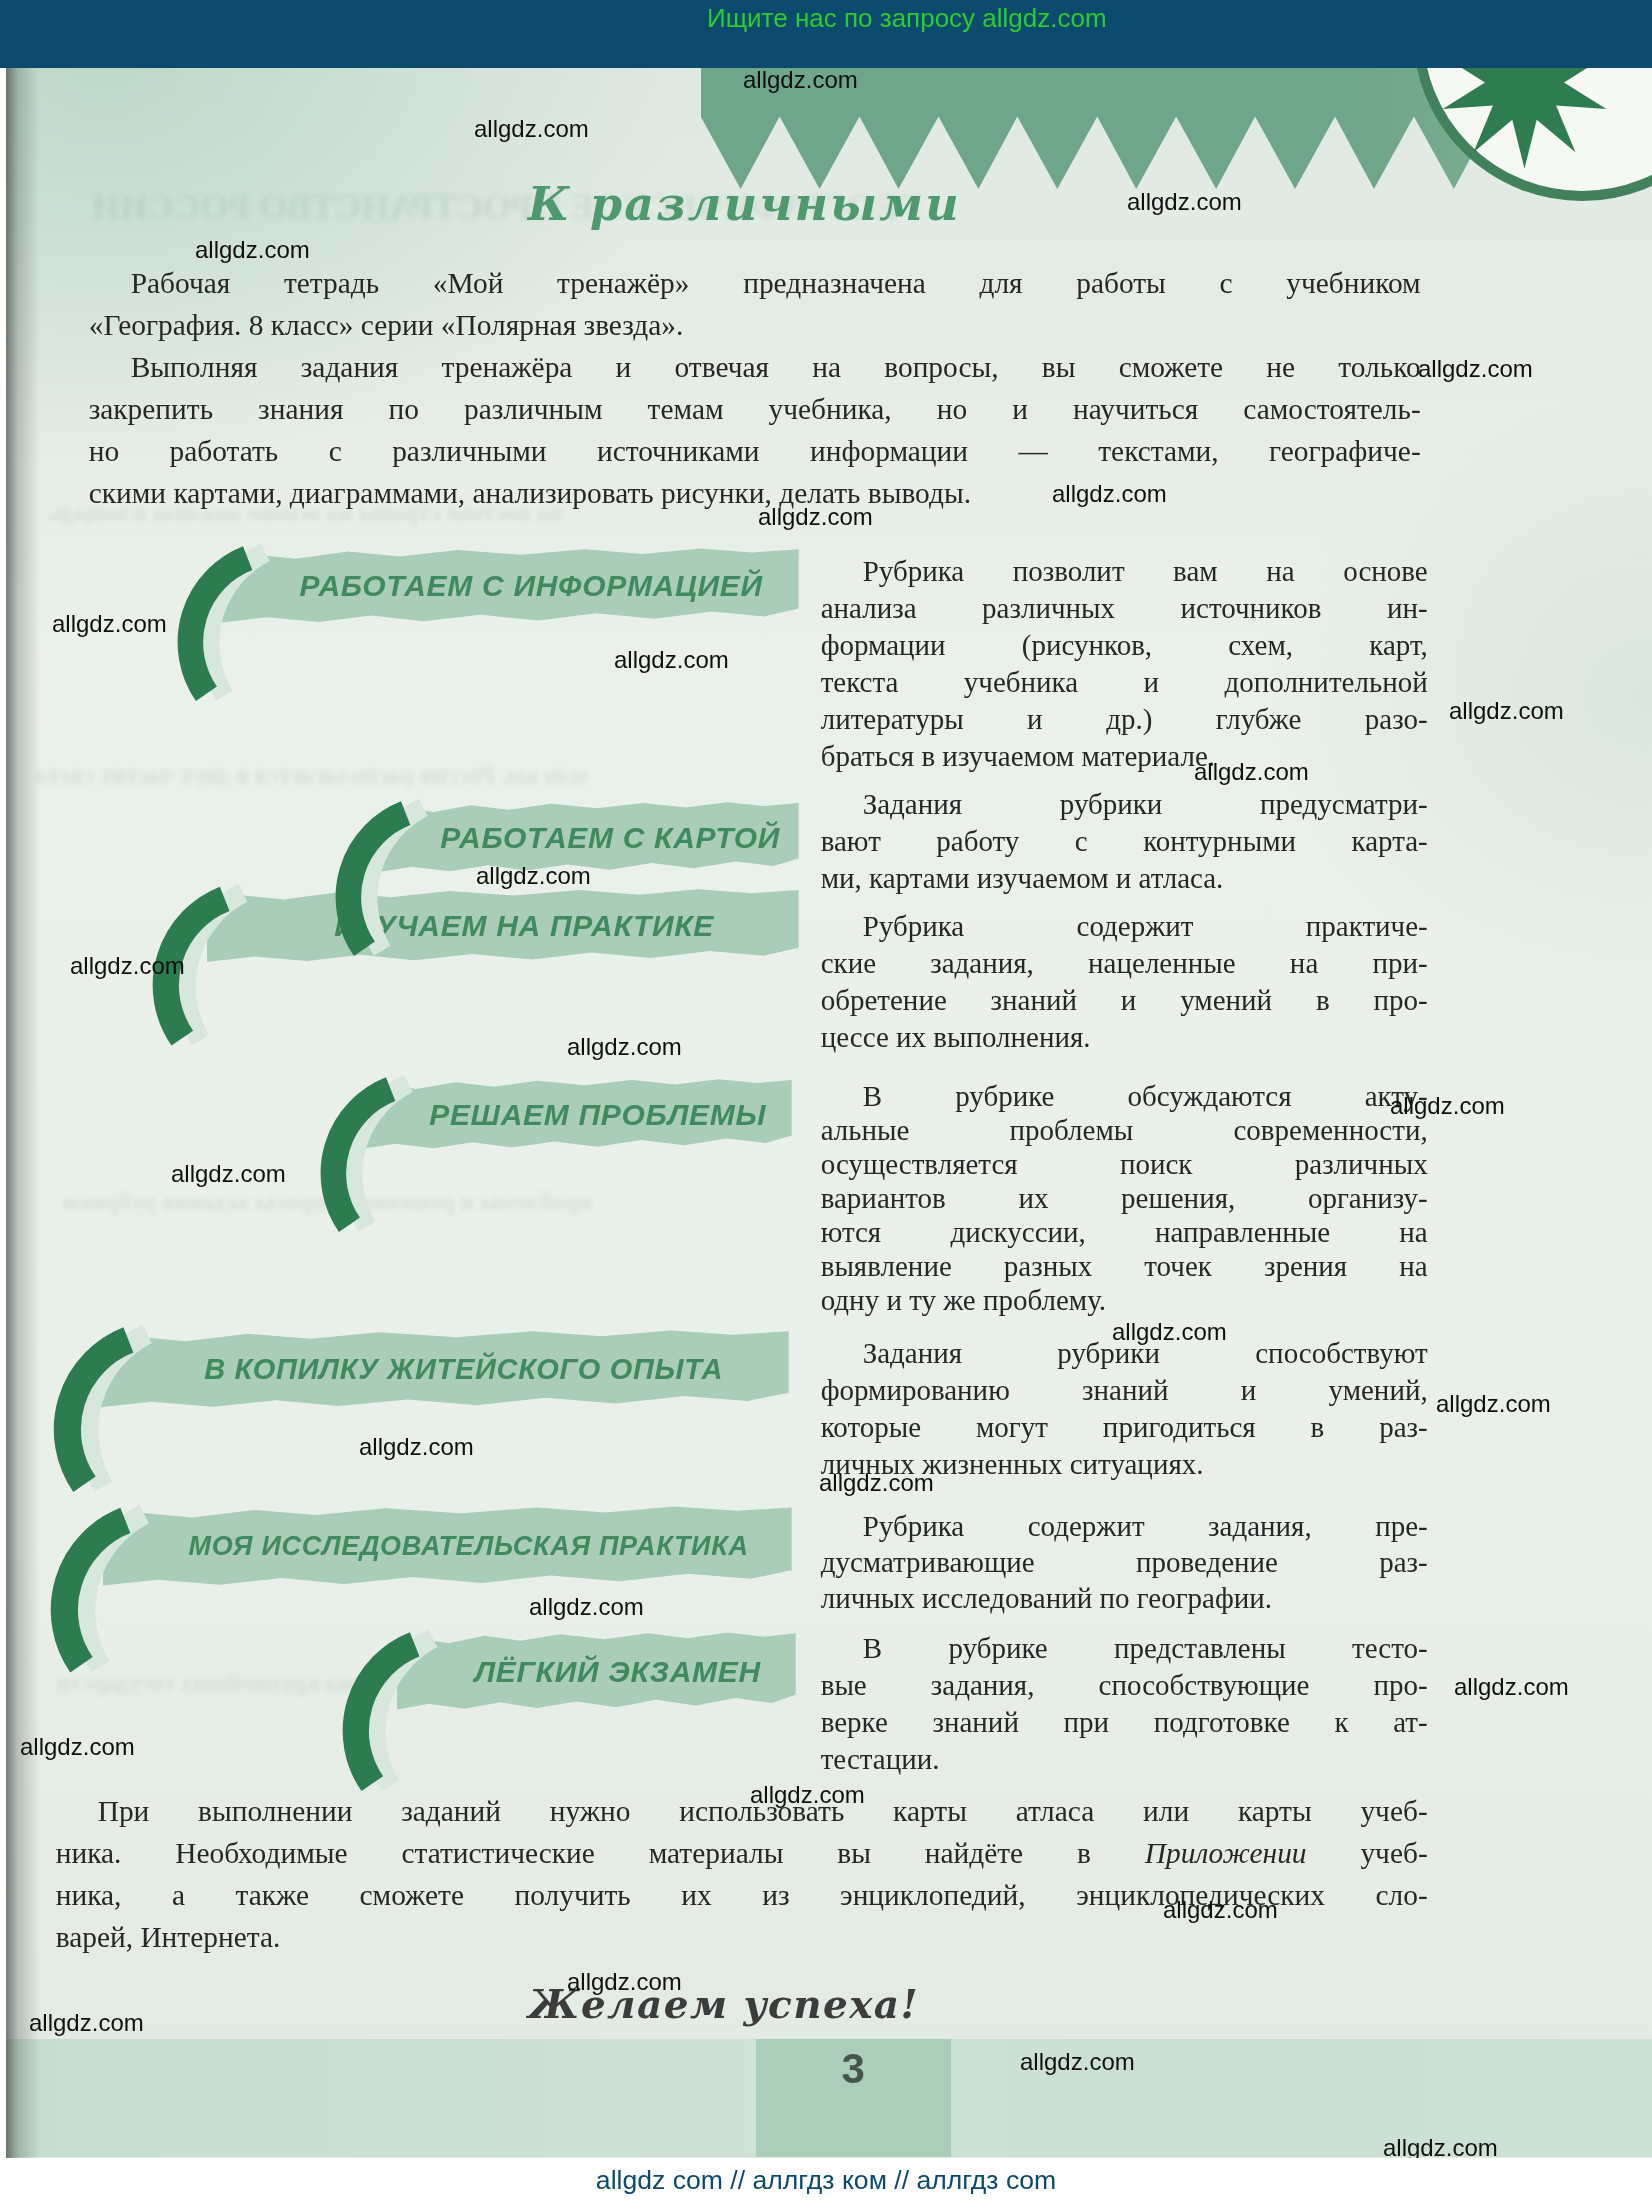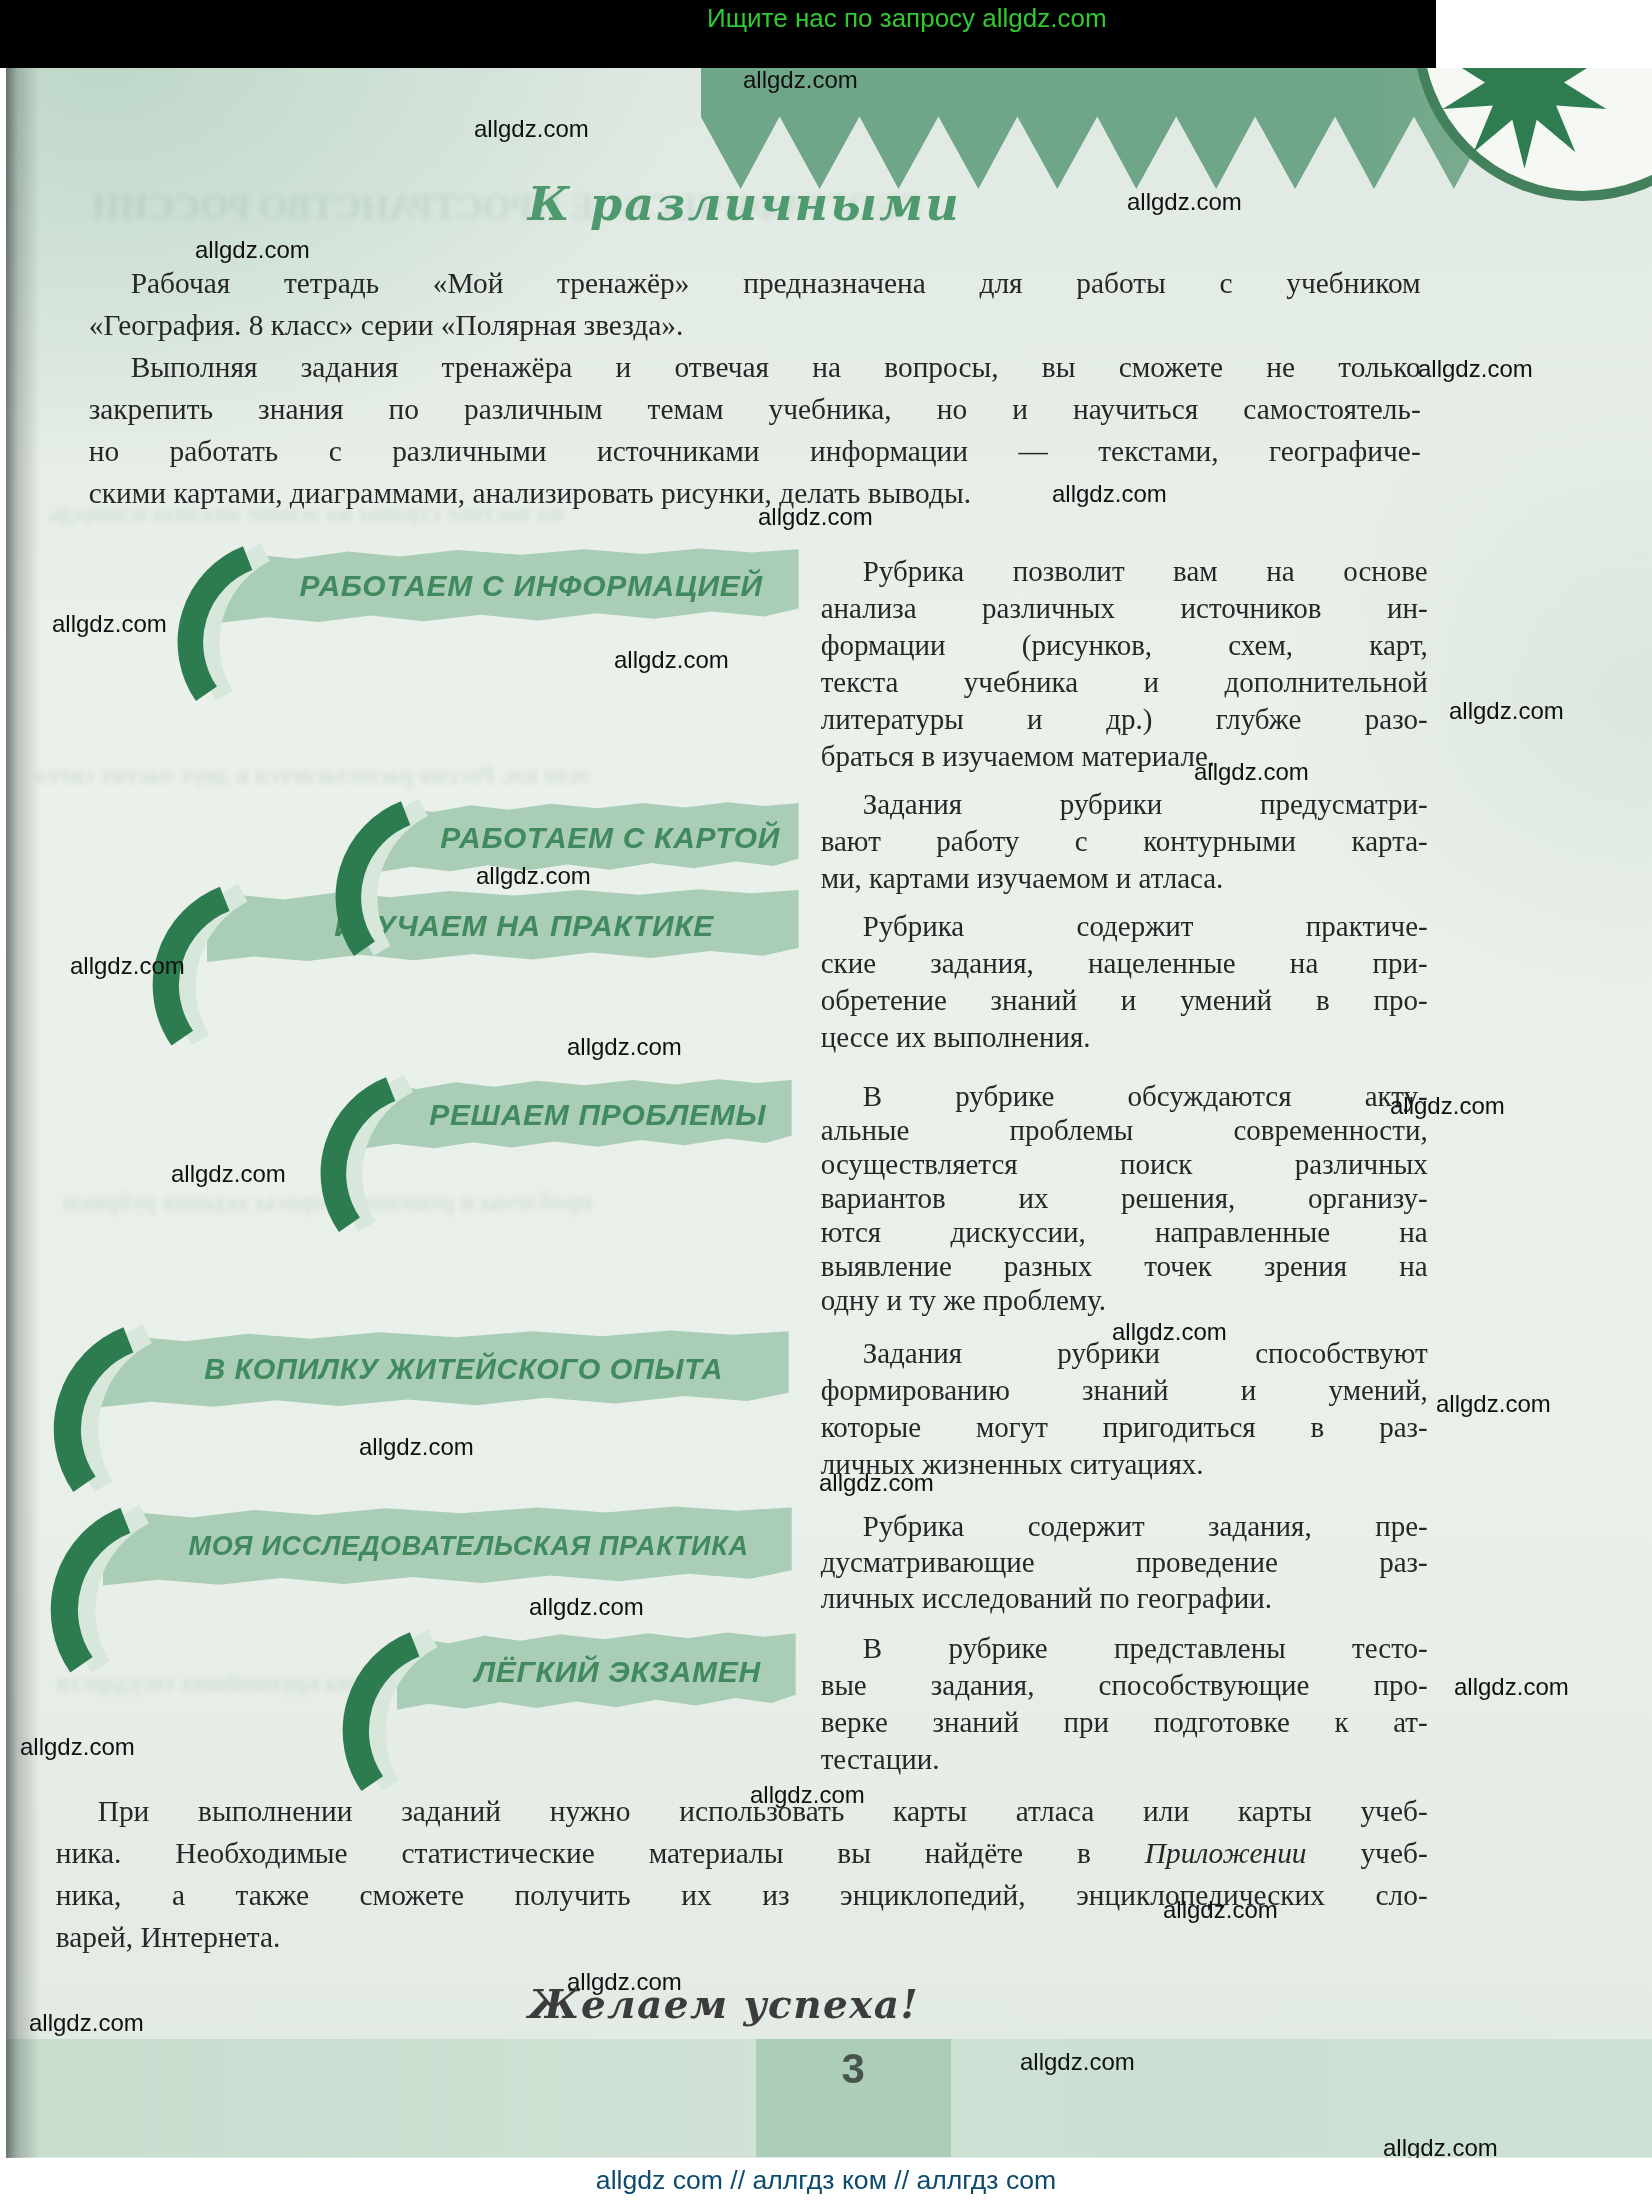--- a/index.html
+++ b/index.html
@@ -1,21 +1,21 @@
 <!DOCTYPE html>
 <html lang="ru" style="font-size:11.5px"><head>
 <meta charset="utf-8">
 <style>
   html,body{margin:0;padding:0;}
   body{
     width:1652px;height:2205px;position:relative;overflow:hidden;
     background:#ffffff;font-family:"Liberation Serif",serif;
   }
   
-  .top-promo{position:absolute;left:0;top:0;width:1436px;height:68px;background:#000000;z-index:40;}
+  .top-promo{position:absolute;left:0;top:0;width:1652px;height:68px;background:#0c4a6e;z-index:40;}
   .promo-text{position:absolute;left:707px;top:2.9px;font-family:"Liberation Sans",sans-serif;
     font-size:26px;color:#2fca30;white-space:nowrap;}
   
   .page{position:absolute;left:5.7px;top:68px;width:1647px;height:2090px;overflow:hidden;
     background:
       radial-gradient(934px 646px at 6% 0%, rgba(168,204,184,.60), rgba(168,204,184,0) 62%),
       radial-gradient(646px 503px at 100% 30%, rgba(190,214,199,.35), rgba(190,214,199,0) 60%),
       linear-gradient(180deg,#dfe9e2 0%,#eaf0ea 28%,#e9efe9 70%,#e1eae3 100%);
   }
   .spine-shadow{position:absolute;left:0;top:0;width:34px;height:100%;z-index:30;

